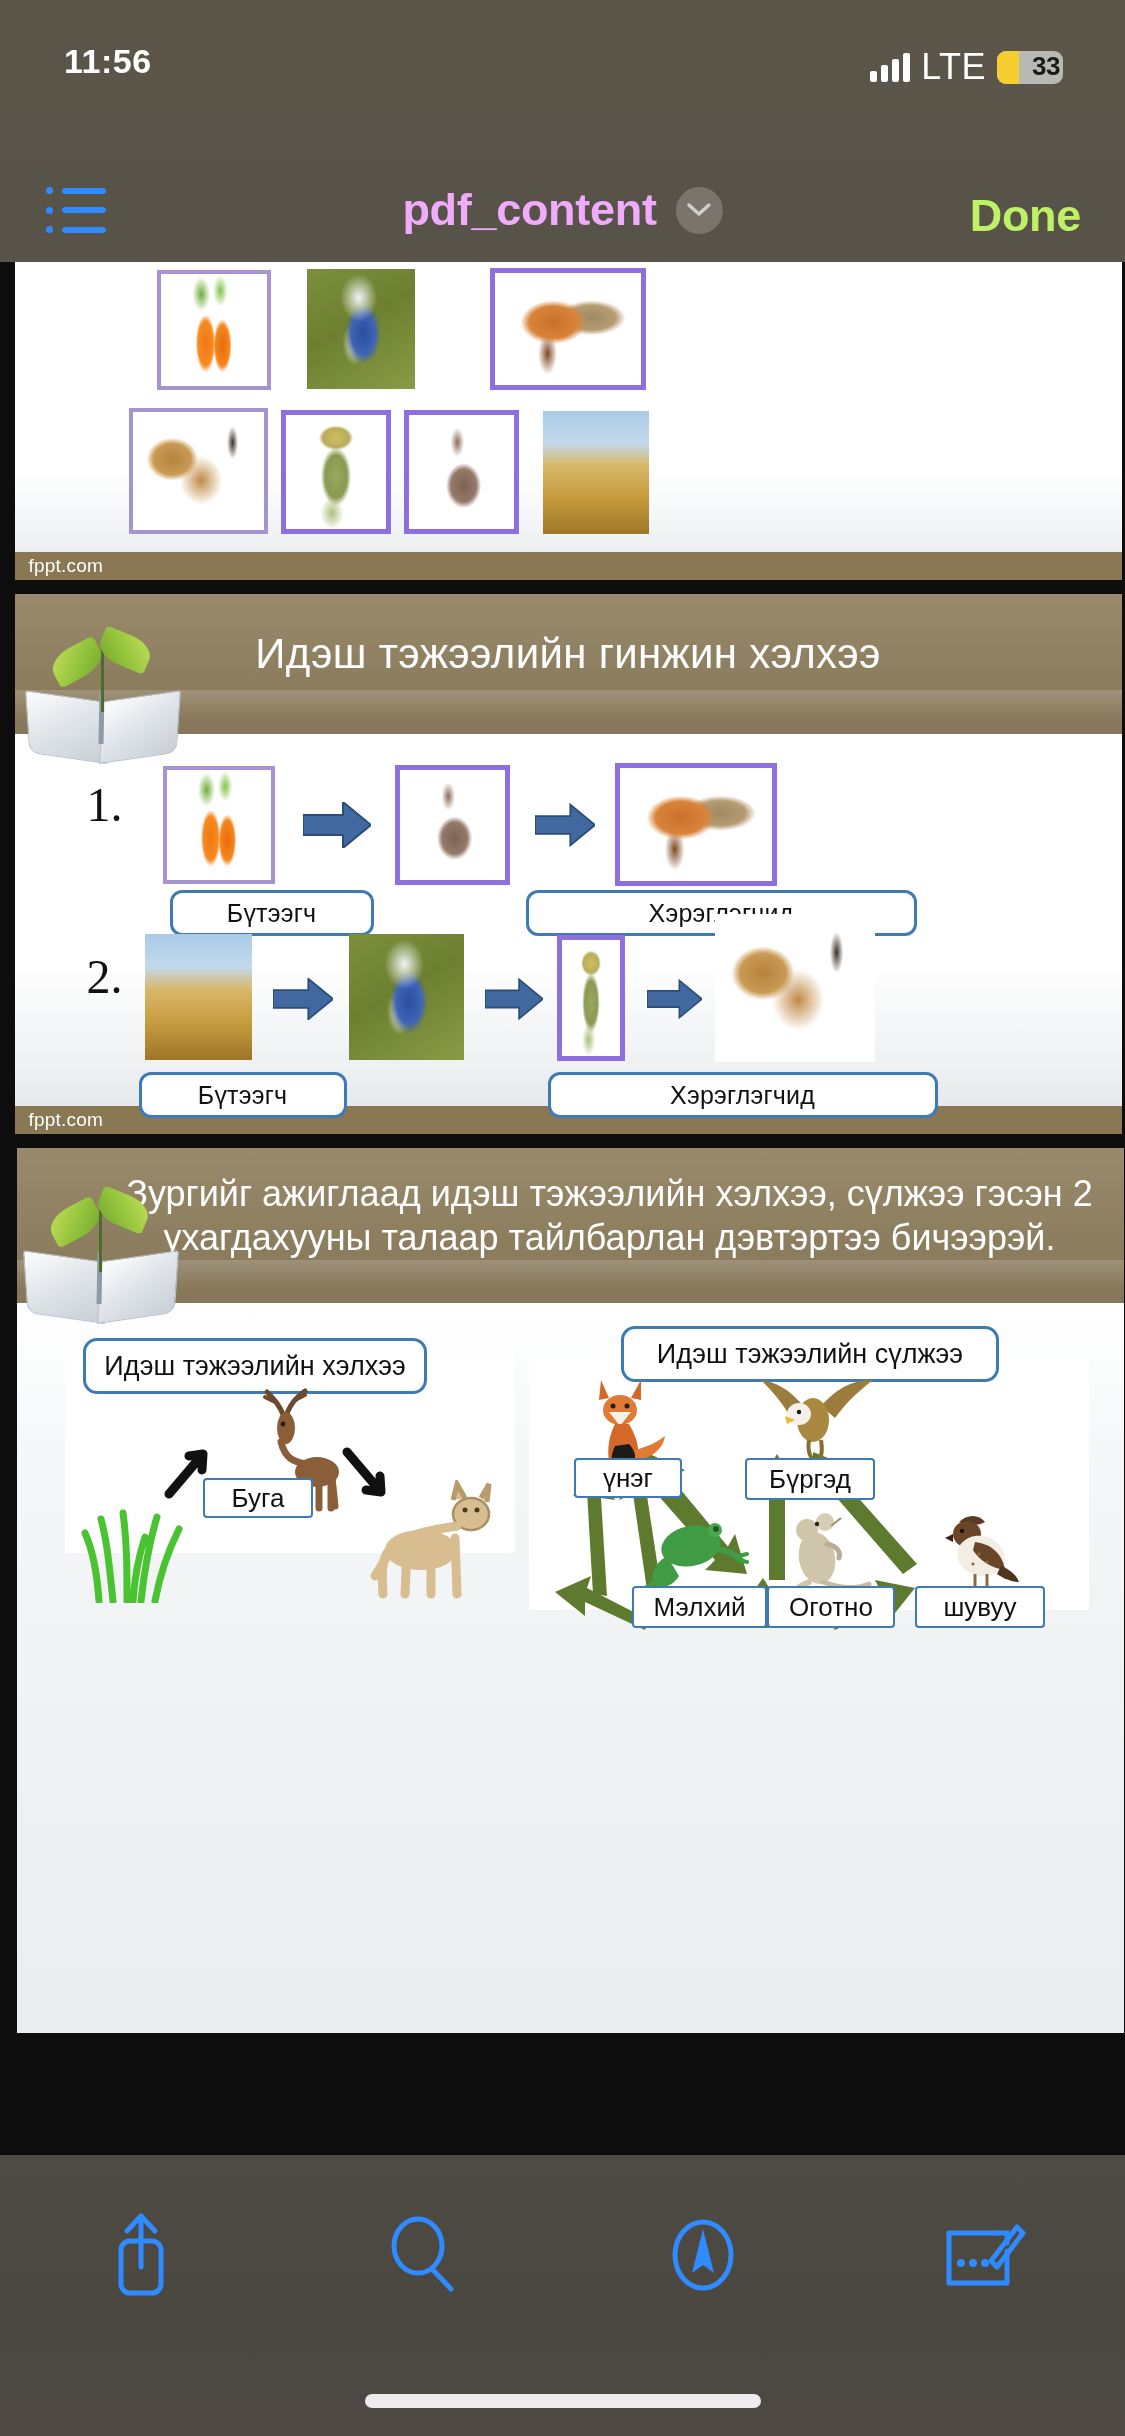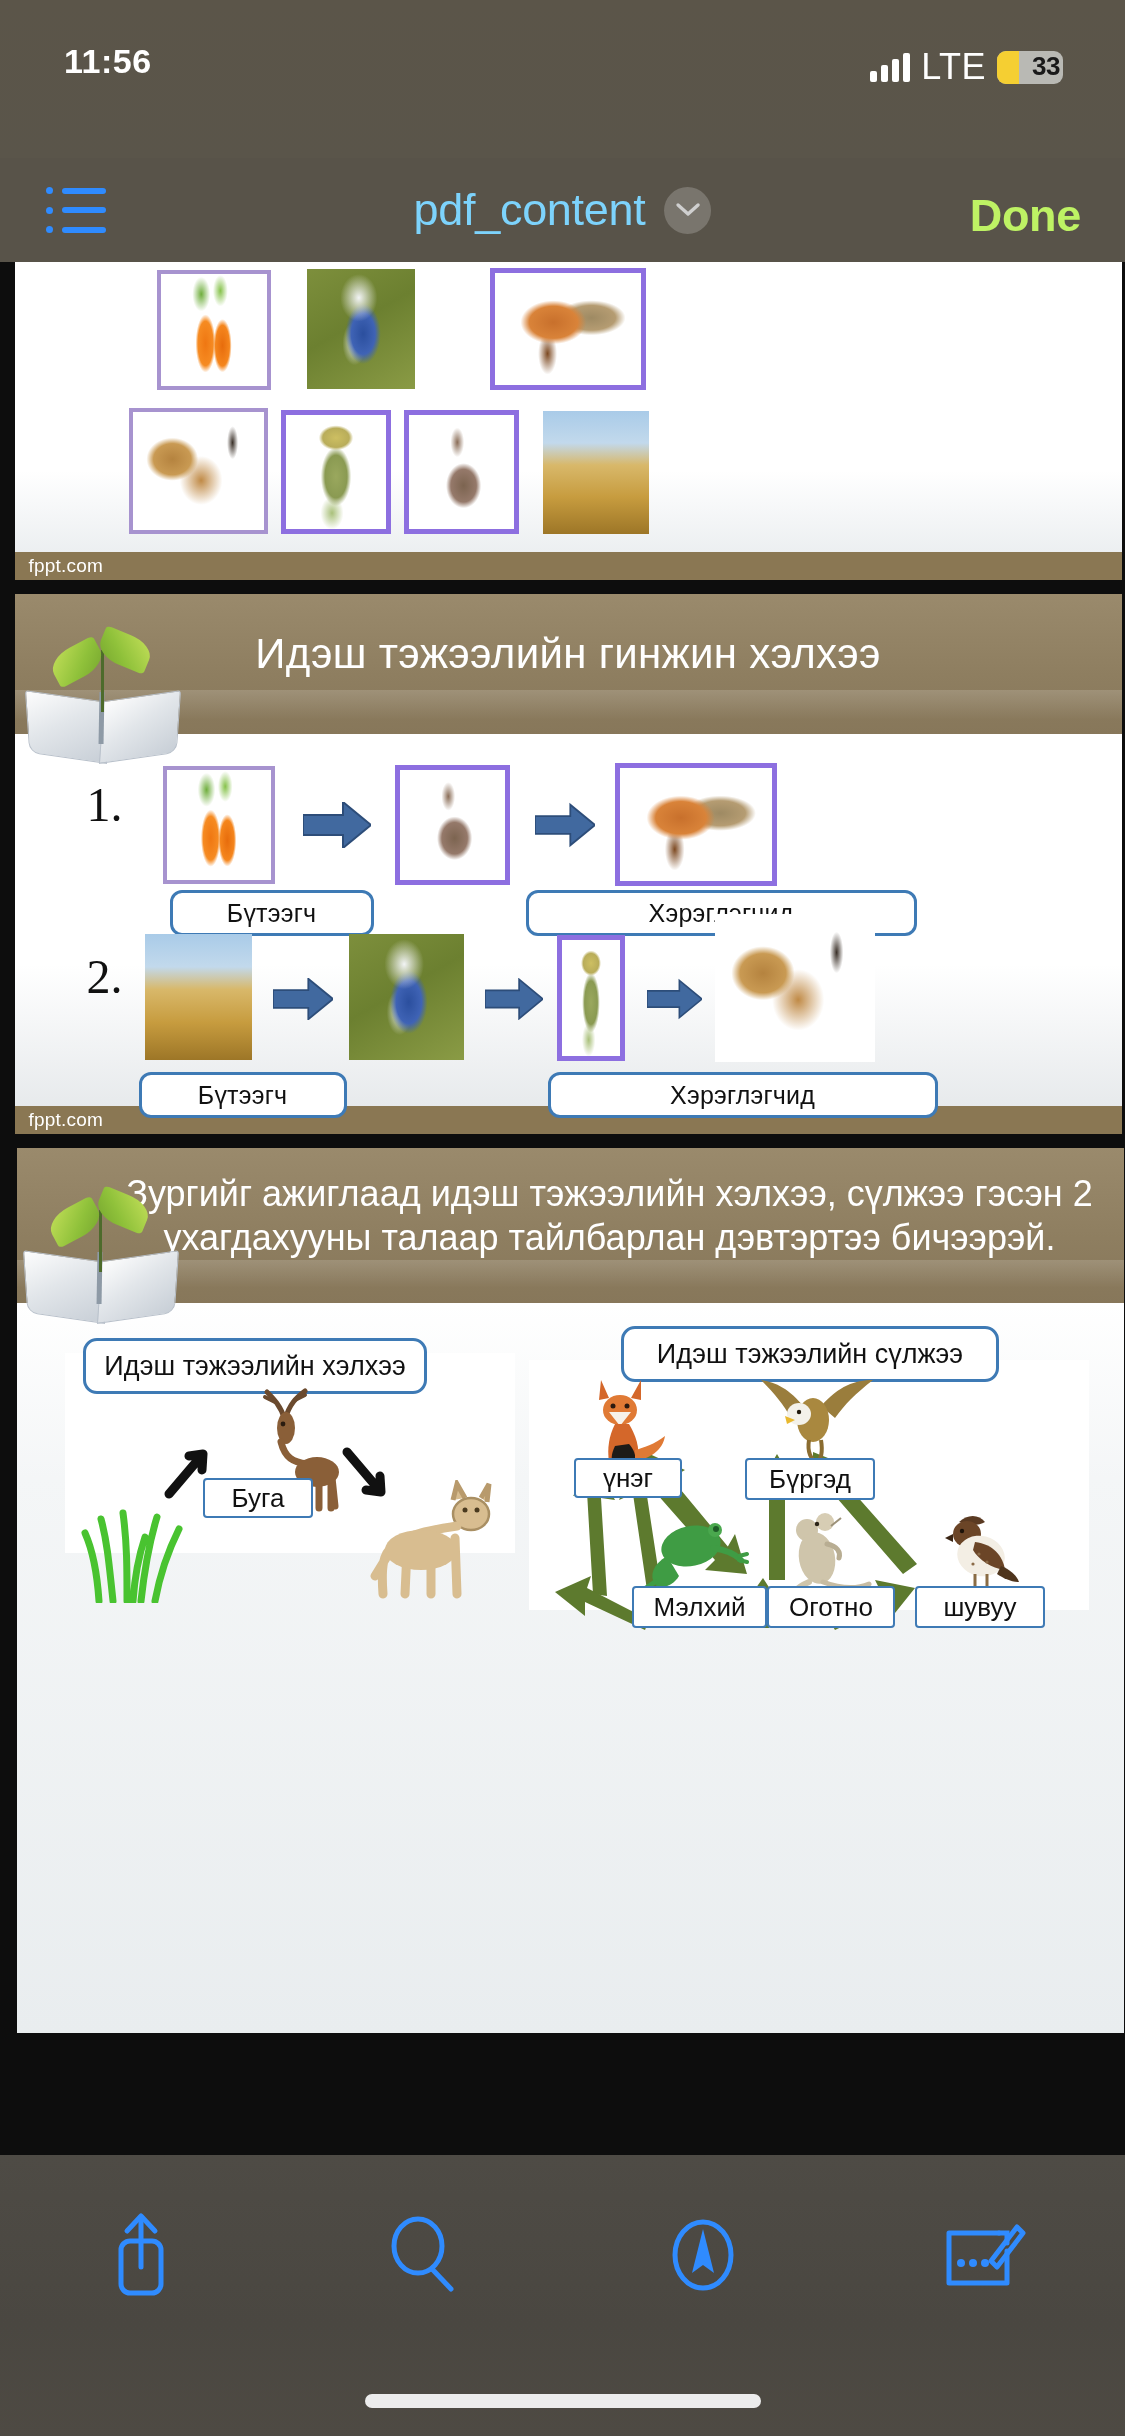--- a/index.html
+++ b/index.html
@@ -49,21 +49,21 @@
     position:absolute; top:158px; left:0; width:1125px; height:104px;
     background:#585349;
     display:flex; align-items:center; justify-content:space-between;
     padding:0 44px 0 46px;
   }
   #nav-list-icon{ width:60px; height:46px; display:flex; flex-direction:column; justify-content:space-between; }
   #nav-list-icon .row{ display:flex; align-items:center; gap:9px; }
   #nav-list-icon .dot{ width:7px; height:7px; border-radius:50%; background:#2f8bff; }
   #nav-list-icon .line{ flex:1; height:6px; border-radius:3px; background:#2f8bff; }
   #nav-title-wrap{ display:flex; align-items:center; gap:19px; position:absolute; left:50%; transform:translateX(-50%); }
-  #nav-title{ color:#7dd3fc; font-size:45px; font-weight:400; letter-spacing:-0.3px; }
+  #nav-title{ color:#f0abfc; font-size:45px; font-weight:700; letter-spacing:-0.3px; }
   #nav-chevron{
     width:47px; height:47px; border-radius:50%; background:rgba(255,255,255,0.20);
     display:flex; align-items:center; justify-content:center;
   }
   #nav-chevron svg{ display:block; }
   #nav-done{ color:#bef264; font-size:45px; font-weight:700; letter-spacing:-0.3px;margin-top:12px; }
 
   
   #doc-area{
     position:absolute; top:262px; left:0; width:1125px; height:1893px;

